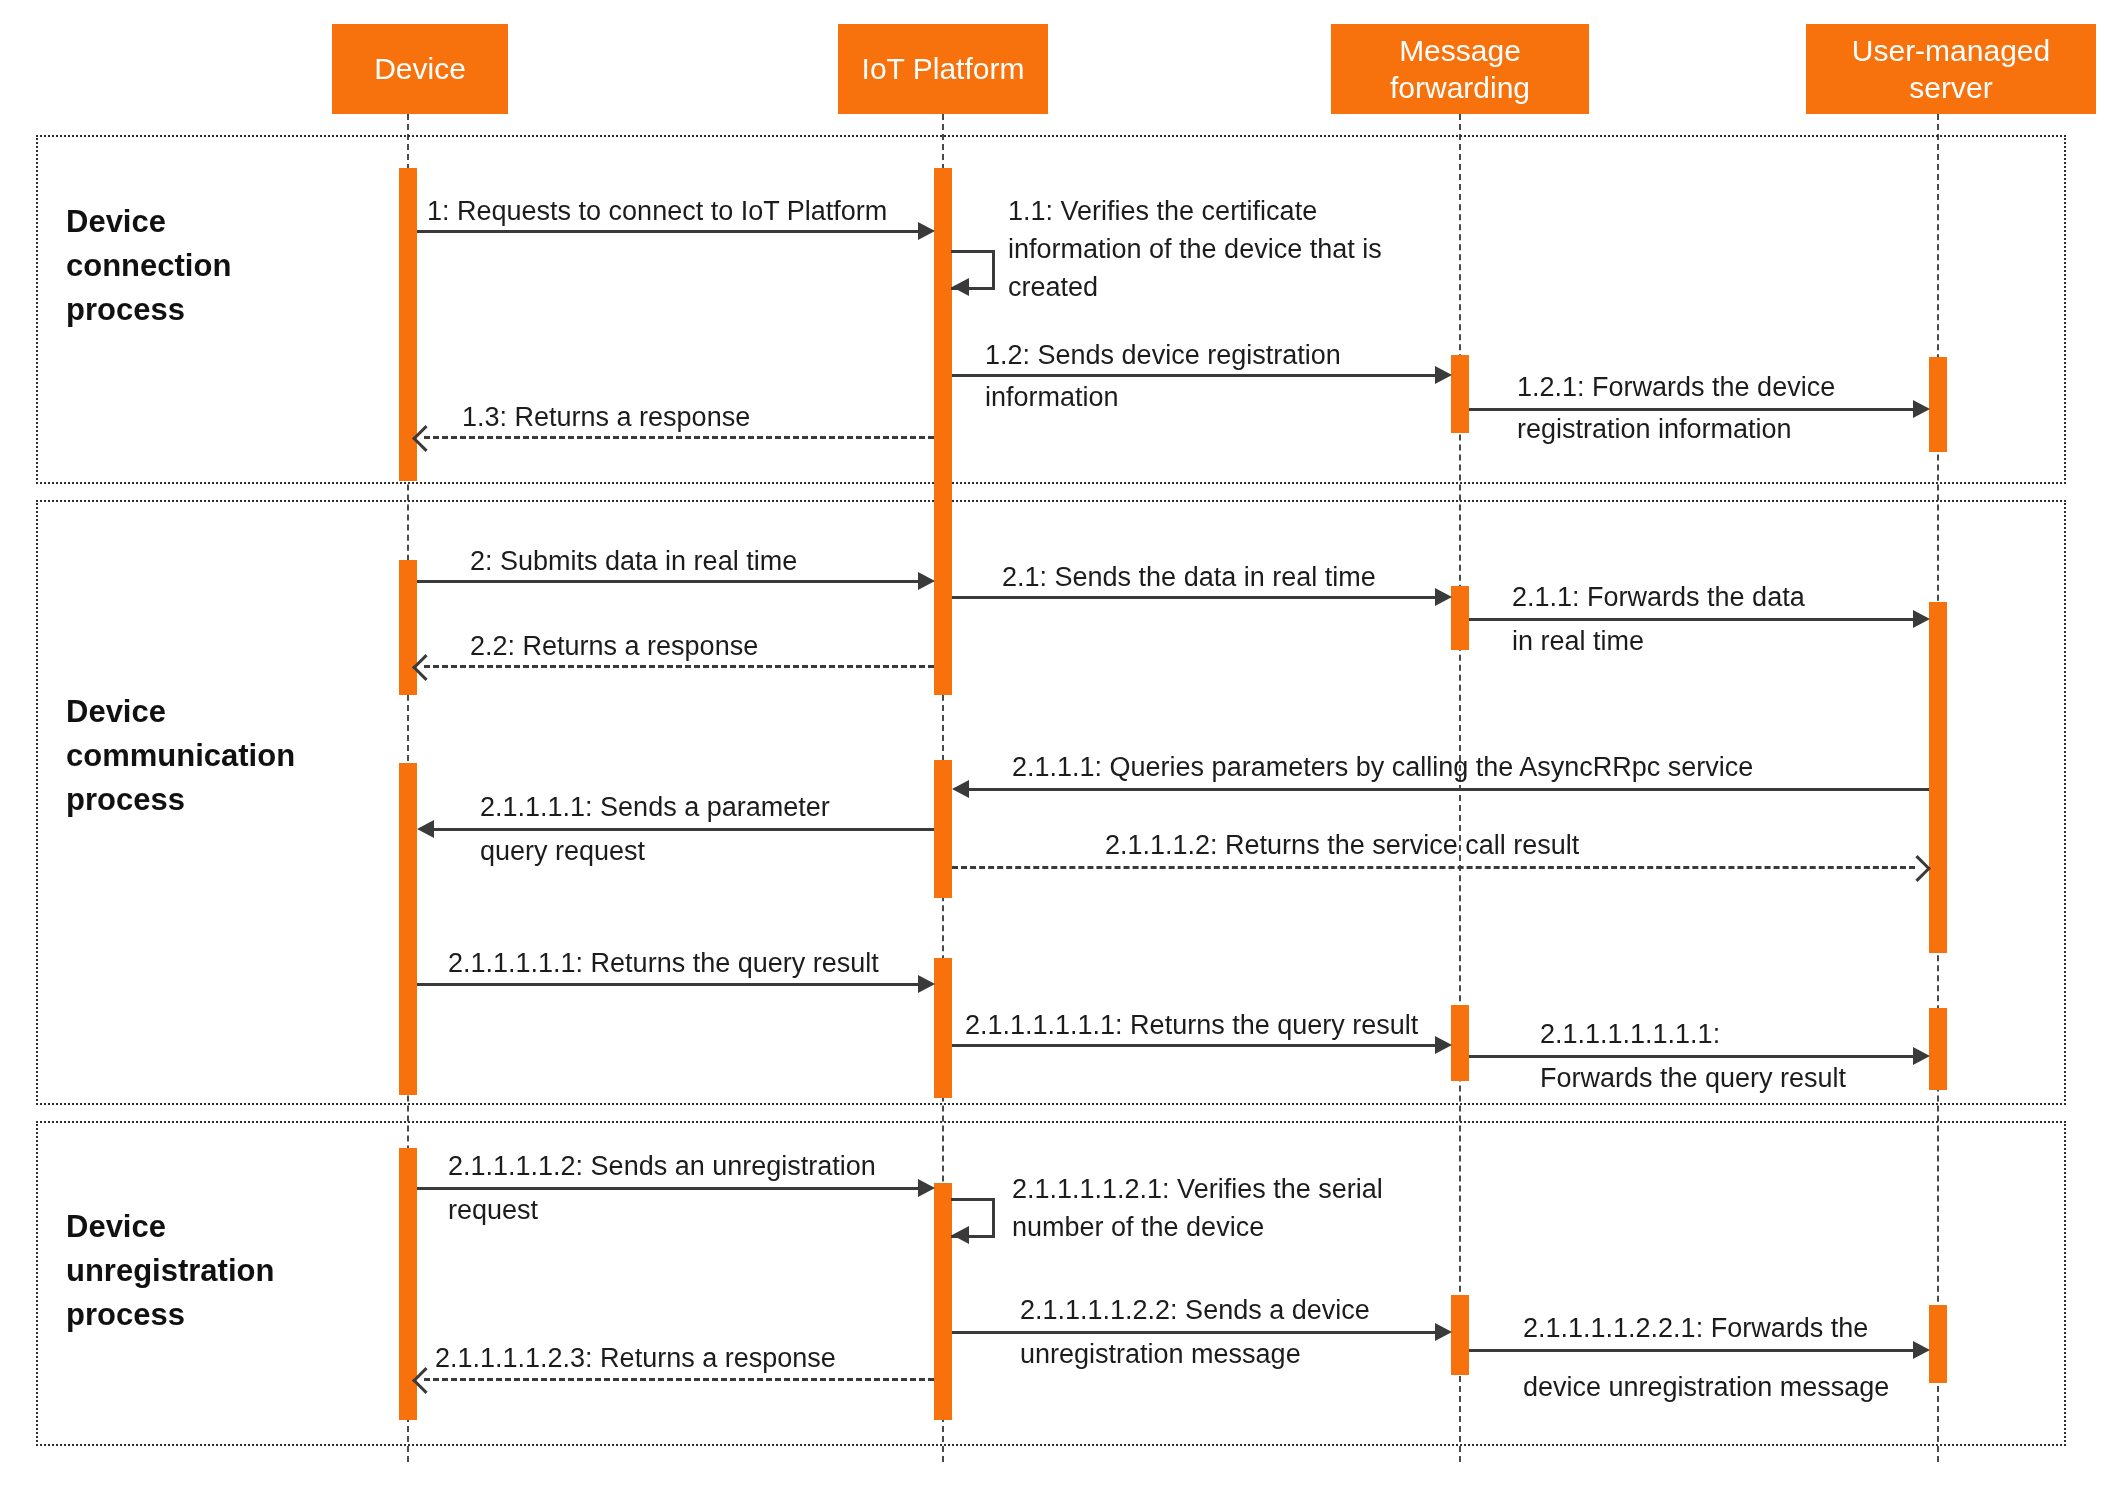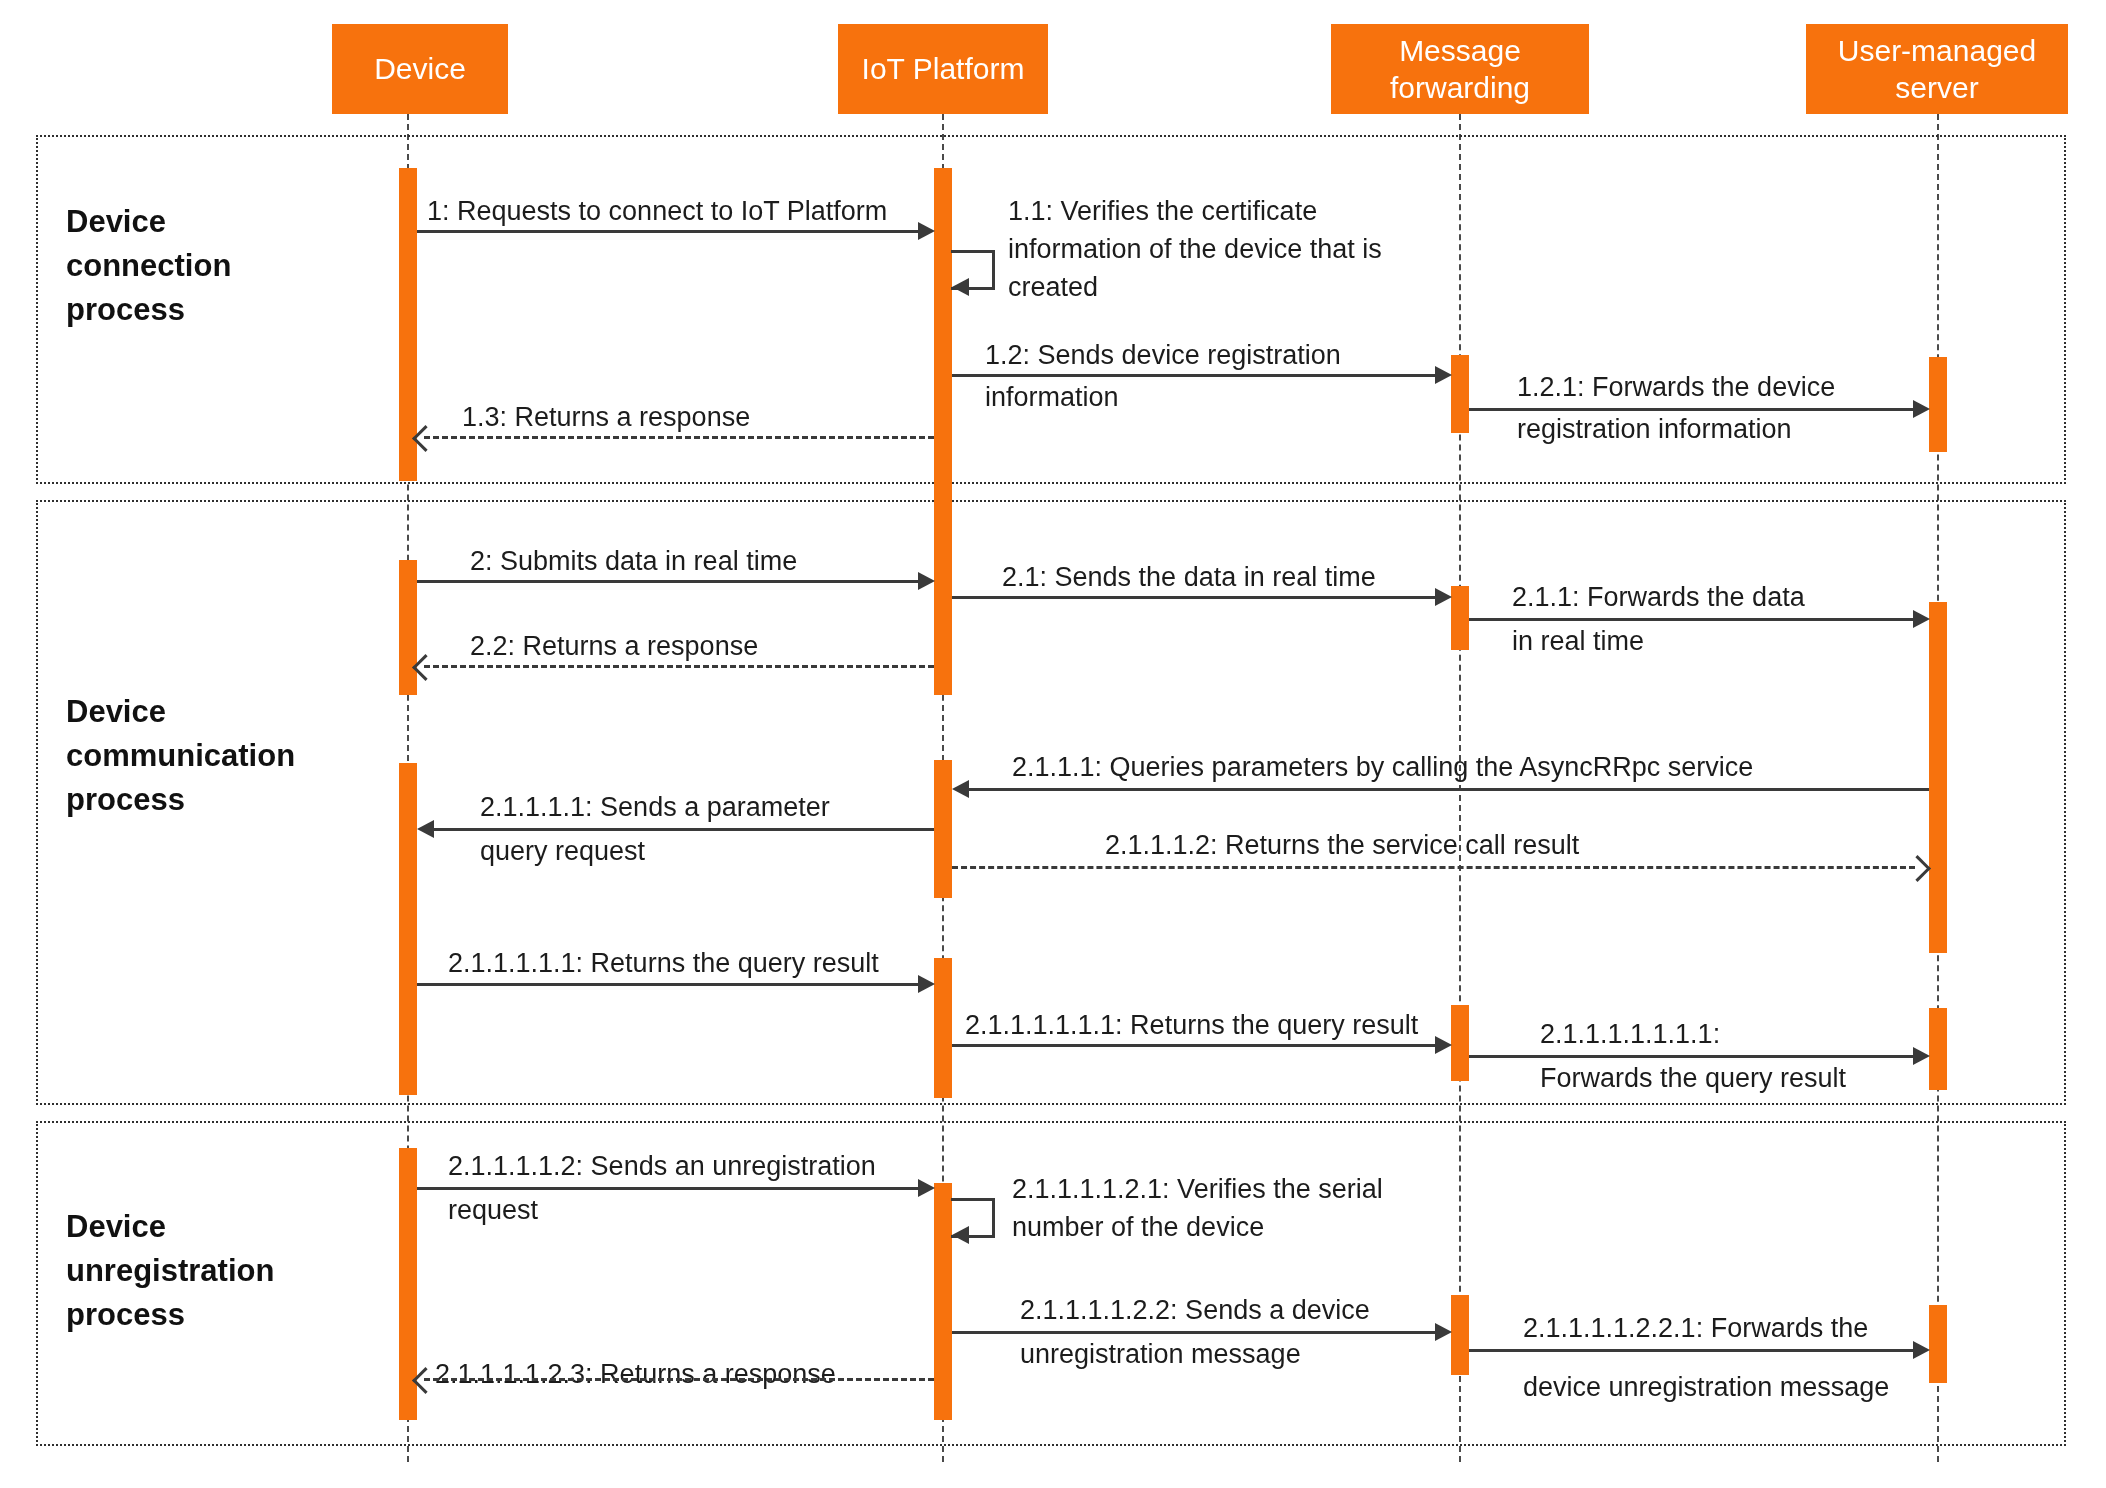--- a/index.html
+++ b/index.html
@@ -55,21 +55,21 @@
   <div class="phase" style="top:500px;height:605px;"></div>
   <div class="phase" style="top:1121px;height:325px;"></div>
 
   <div class="phase-label" style="top:200px;">Device connection process</div>
   <div class="phase-label" style="top:690px;">Device communication process</div>
   <div class="phase-label" style="top:1205px;">Device unregistration process</div>
 
   <div class="actor" style="left:332px;width:176px;">Device</div>
   <div class="actor" style="left:1331px;width:258px;">Message forwarding</div>
   <div class="actor" style="left:838px;width:210px;">IoT Platform</div>
-  <div class="actor" style="left:1806px;width:262px;">User-managed server</div>
+  <div class="actor" style="left:1806px;width:290px;">User-managed server</div>
 
   <div class="bar" style="left:399px;top:168px;height:313px;"></div>
   <div class="bar" style="left:399px;top:560px;height:135px;"></div>
   <div class="bar" style="left:399px;top:763px;height:332px;"></div>
   <div class="bar" style="left:399px;top:1148px;height:272px;"></div>
 
   <div class="bar" style="left:934px;top:168px;height:527px;"></div>
   <div class="bar" style="left:934px;top:760px;height:138px;"></div>
   <div class="bar" style="left:934px;top:958px;height:140px;"></div>
   <div class="bar" style="left:934px;top:1183px;height:237px;"></div>
@@ -164,17 +164,17 @@
   <div class="mtext" style="left:1020px;top:1295px;">2.1.1.1.1.2.2: Sends a device</div>
   <div class="mtext" style="left:1020px;top:1339px;">unregistration message</div>
   <div class="mline" style="left:952px;top:1331px;width:483px;"></div>
   <div class="tri-r" style="left:1435px;top:1323px;"></div>
 
   <div class="mtext" style="left:1523px;top:1313px;">2.1.1.1.1.2.2.1: Forwards the</div>
   <div class="mtext" style="left:1523px;top:1357px;margin-top:15px;">device unregistration message</div>
   <div class="mline" style="left:1469px;top:1349px;width:444px;"></div>
   <div class="tri-r" style="left:1913px;top:1341px;"></div>
 
-  <div class="mtext" style="left:435px;top:1343px;margin-top:16px;">2.1.1.1.1.2.3: Returns a response</div>
+  <div class="mtext" style="left:435px;top:1343px;">2.1.1.1.1.2.3: Returns a response</div>
   <div class="mline dash" style="left:424px;top:1378px;width:510px;"></div>
   <div class="chev-l" style="left:416px;top:1371px;"></div>
 
 </div>
 
 </body></html>

